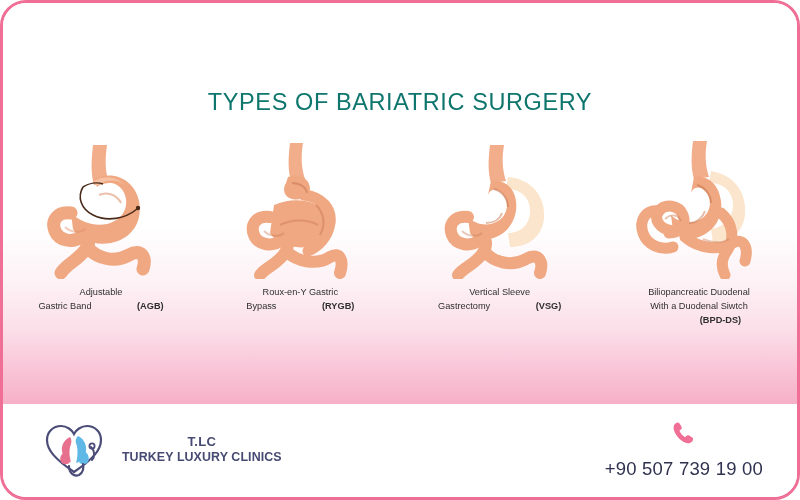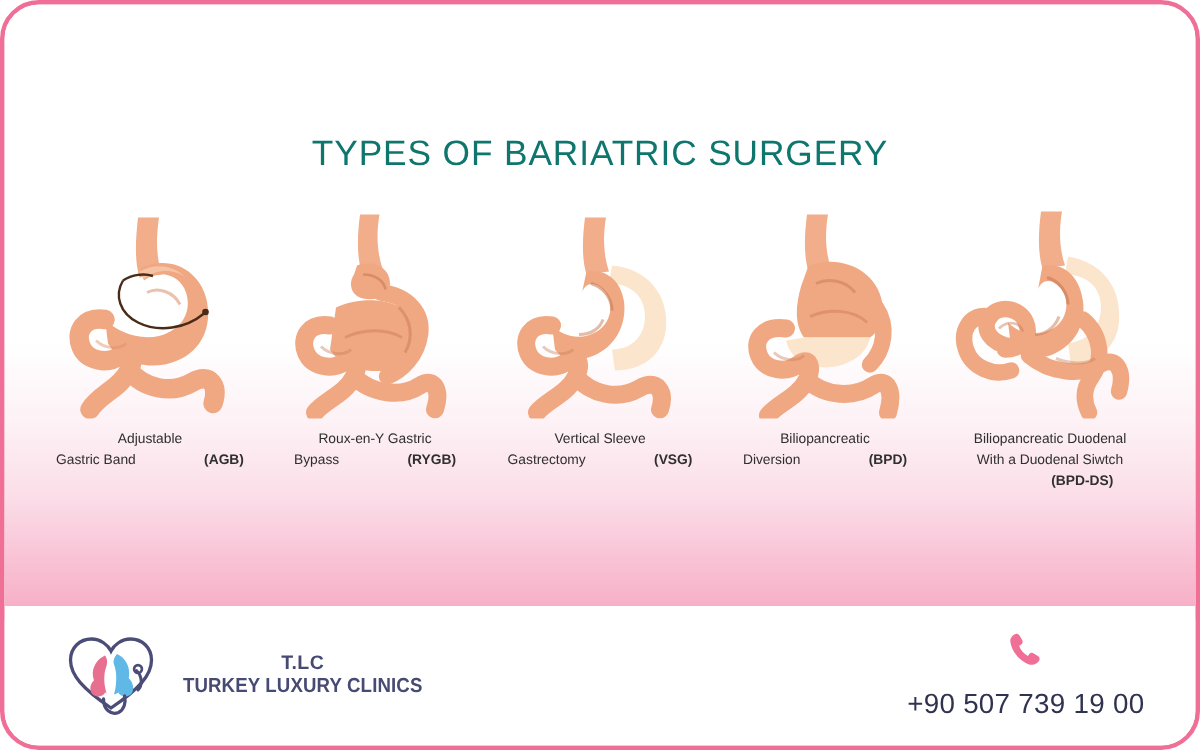--- a/index.html
+++ b/index.html
@@ -230,46 +230,20 @@
 
           <path d="M64 50 C72 52 78 60 78 68" stroke="#c97a52" stroke-width="2" fill="none" opacity="0.6"></path>
           <path d="M56 84 C64 84 70 80 72 74" stroke="#c97a52" stroke-width="2" fill="none" opacity="0.5"></path>
           <path d="M32 92 C38 98 48 98 52 94" stroke="#c97a52" stroke-width="2" fill="none" opacity="0.4"></path>
         </svg>
       </div>
       <div class="caption"><span>Vertical Sleeve</span>
 <span>Gastrectomy </span><b>(VSG)</b></div>
     </div>
 
-    <div class="procedure">
-      <div class="art">
-        <svg viewBox="0 0 140 140">
-
-          <path d="M58 4 C56 20 56 32 59 42 L74 40 C70 28 70 16 72 4 Z" fill="#f2ad8a"></path>
-
-          <path d="M59 38 C82 30 104 42 108 62 C110 74 106 82 100 86
-                   L56 86 C50 78 50 66 54 52 Z" fill="#f0a882"></path>
-
-          <path d="M56 86 L100 86 C98 98 84 106 70 106
-                   C56 106 46 98 44 88 Z" fill="#fbe6cd"></path>
-
-          <path d="M44 80 C28 78 22 88 26 98 C30 108 44 110 52 104
-                   C60 98 62 106 58 114 C52 126 38 130 32 138" stroke="#f0a882" stroke-width="12" stroke-linecap="round" fill="none"></path>
-          <path d="M58 114 C70 126 90 126 102 118 C112 112 116 122 112 136" stroke="#f0a882" stroke-width="12" stroke-linecap="round" fill="none"></path>
-
-          <path d="M104 66 C112 78 110 94 100 104" stroke="#f0a882" stroke-width="11" stroke-linecap="round" fill="none"></path>
-
-          <path d="M64 50 C72 46 84 48 90 56" stroke="#c97a52" stroke-width="2" fill="none" opacity="0.5"></path>
-          <path d="M60 72 C74 66 90 68 98 76" stroke="#c97a52" stroke-width="2" fill="none" opacity="0.45"></path>
-          <path d="M36 96 C42 102 52 102 56 98" stroke="#c97a52" stroke-width="2" fill="none" opacity="0.4"></path>
-        </svg>
-      </div>
-      <div class="caption"><span>Biliopancreatic</span>
-<span>Diversion  </span><b>(BPD)</b></div>
-    </div>
 
     <div class="procedure">
       <div class="art">
         <svg viewBox="0 0 140 140">
 
           <path d="M82 32 C106 36 118 54 116 76 C114 94 100 104 84 104
                    L82 90 C96 88 104 78 104 66 C104 52 94 44 80 44 Z" fill="#fbe6cd"></path>
 
           <path d="M64 2 C62 18 62 30 65 40 L80 38 C76 26 76 14 78 2 Z" fill="#f2ad8a"></path>
 

